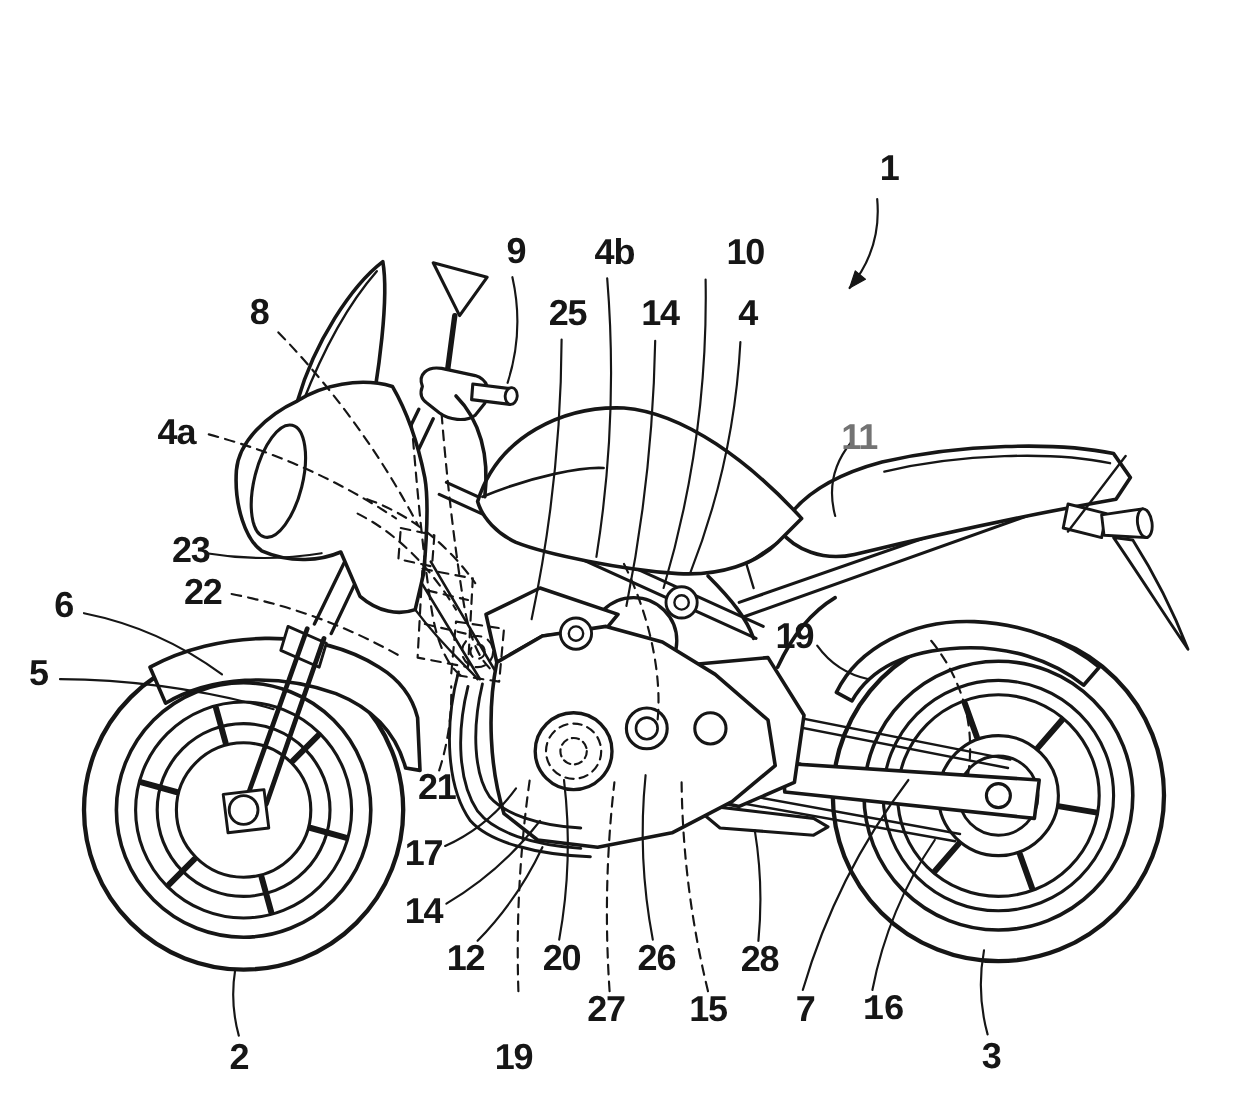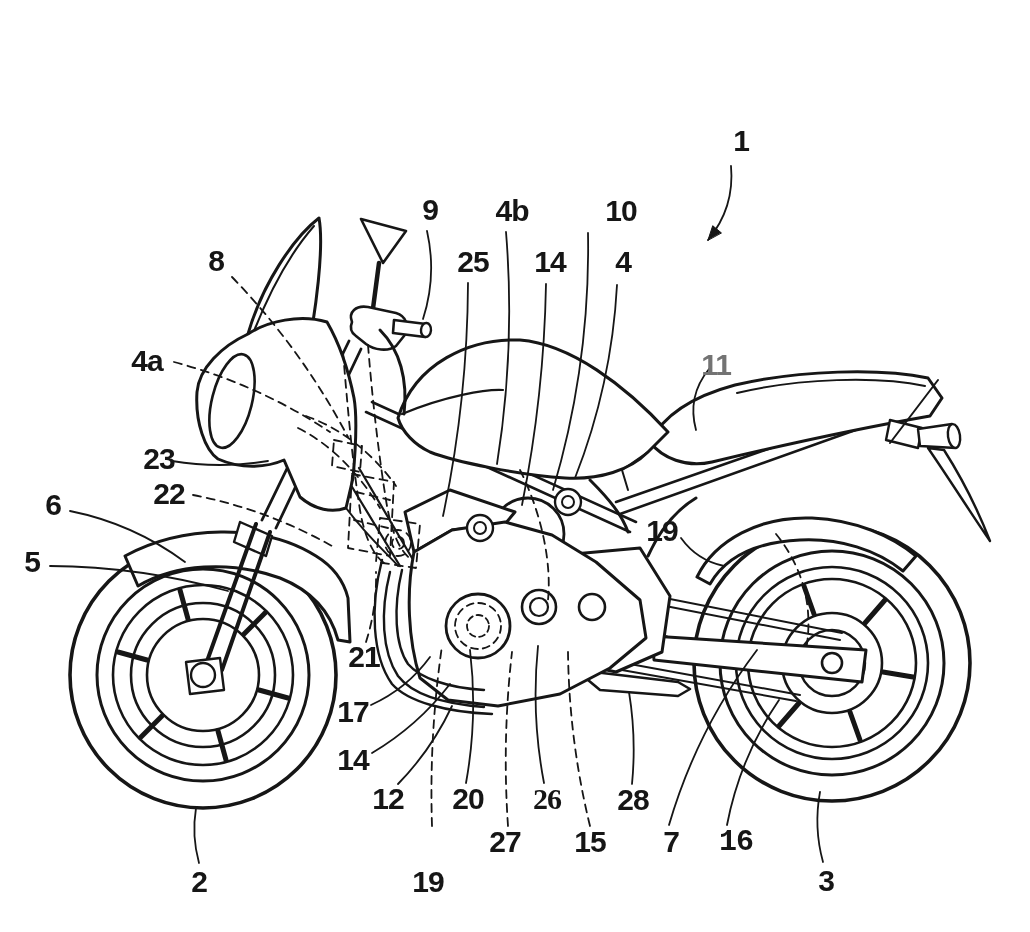--- a/index.html
+++ b/index.html
@@ -203,20 +203,20 @@
     <div class="ref-label" style="left: 53px; top: 505px; color: rgb(22, 22, 22);">6</div>
     <div class="ref-label" style="left: 32px; top: 562px; color: rgb(22, 22, 22);">5</div>
     <div class="ref-label" style="left: 662px; top: 531px; color: rgb(22, 22, 22);">19</div>
     <div class="ref-label" style="left: 364px; top: 657px; color: rgb(22, 22, 22);">21</div>
     <div class="ref-label" style="left: 353px; top: 712px; color: rgb(22, 22, 22);">17</div>
     <div class="ref-label" style="left: 353px; top: 760px; color: rgb(22, 22, 22);">14</div>
     <div class="ref-label" style="left: 388px; top: 799px; color: rgb(22, 22, 22);">12</div>
     <div class="ref-label" style="left: 468px; top: 799px; color: rgb(22, 22, 22);">20</div>
     <div class="ref-label" style="left: 428px; top: 842px; color: rgb(22, 22, 22); margin-top: 40px;">19</div>
     <div class="ref-label" style="left: 505px; top: 842px; color: rgb(22, 22, 22);">27</div>
-    <div class="ref-label" style="left: 547px; top: 799px; color: rgb(22, 22, 22); font-family: Liberation Serif, serif;">26</div>
+    <div class="ref-label" style="left: 547px; top: 799px; color: rgb(22, 22, 22);">26</div>
     <div class="ref-label" style="left: 590px; top: 842px; color: rgb(22, 22, 22);">15</div>
     <div class="ref-label" style="left: 633px; top: 800px; color: rgb(22, 22, 22); text-align: right;">28</div>
     <div class="ref-label" style="left: 671px; top: 842px; color: rgb(22, 22, 22);">7</div>
     <div class="ref-label" style="left: 736px; top: 842px; color: rgb(22, 22, 22); font-family: Liberation Mono, monospace;">16</div>
     <div class="ref-label" style="left: 199px; top: 882px; color: rgb(22, 22, 22);">2</div>
     <div class="ref-label" style="left: 826px; top: 881px; color: rgb(22, 22, 22);">3</div>
   </div>
 
 </body></html>

